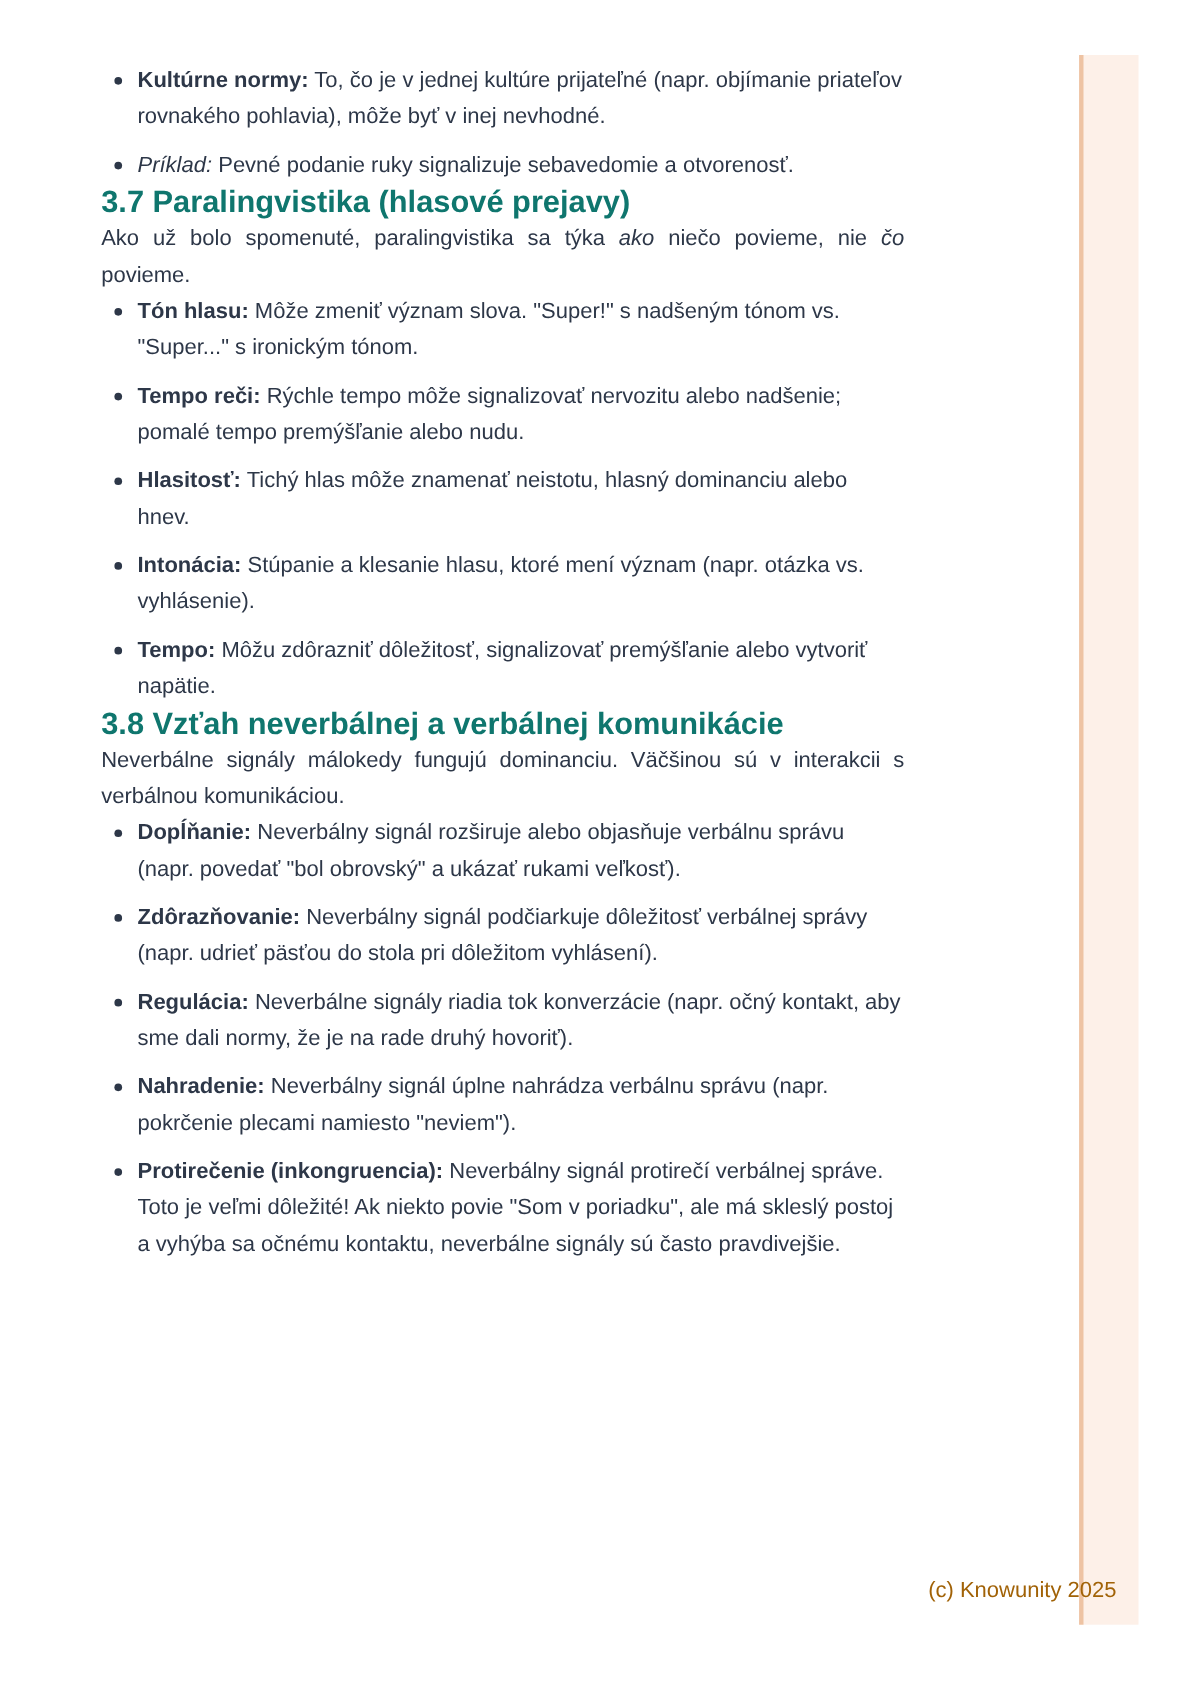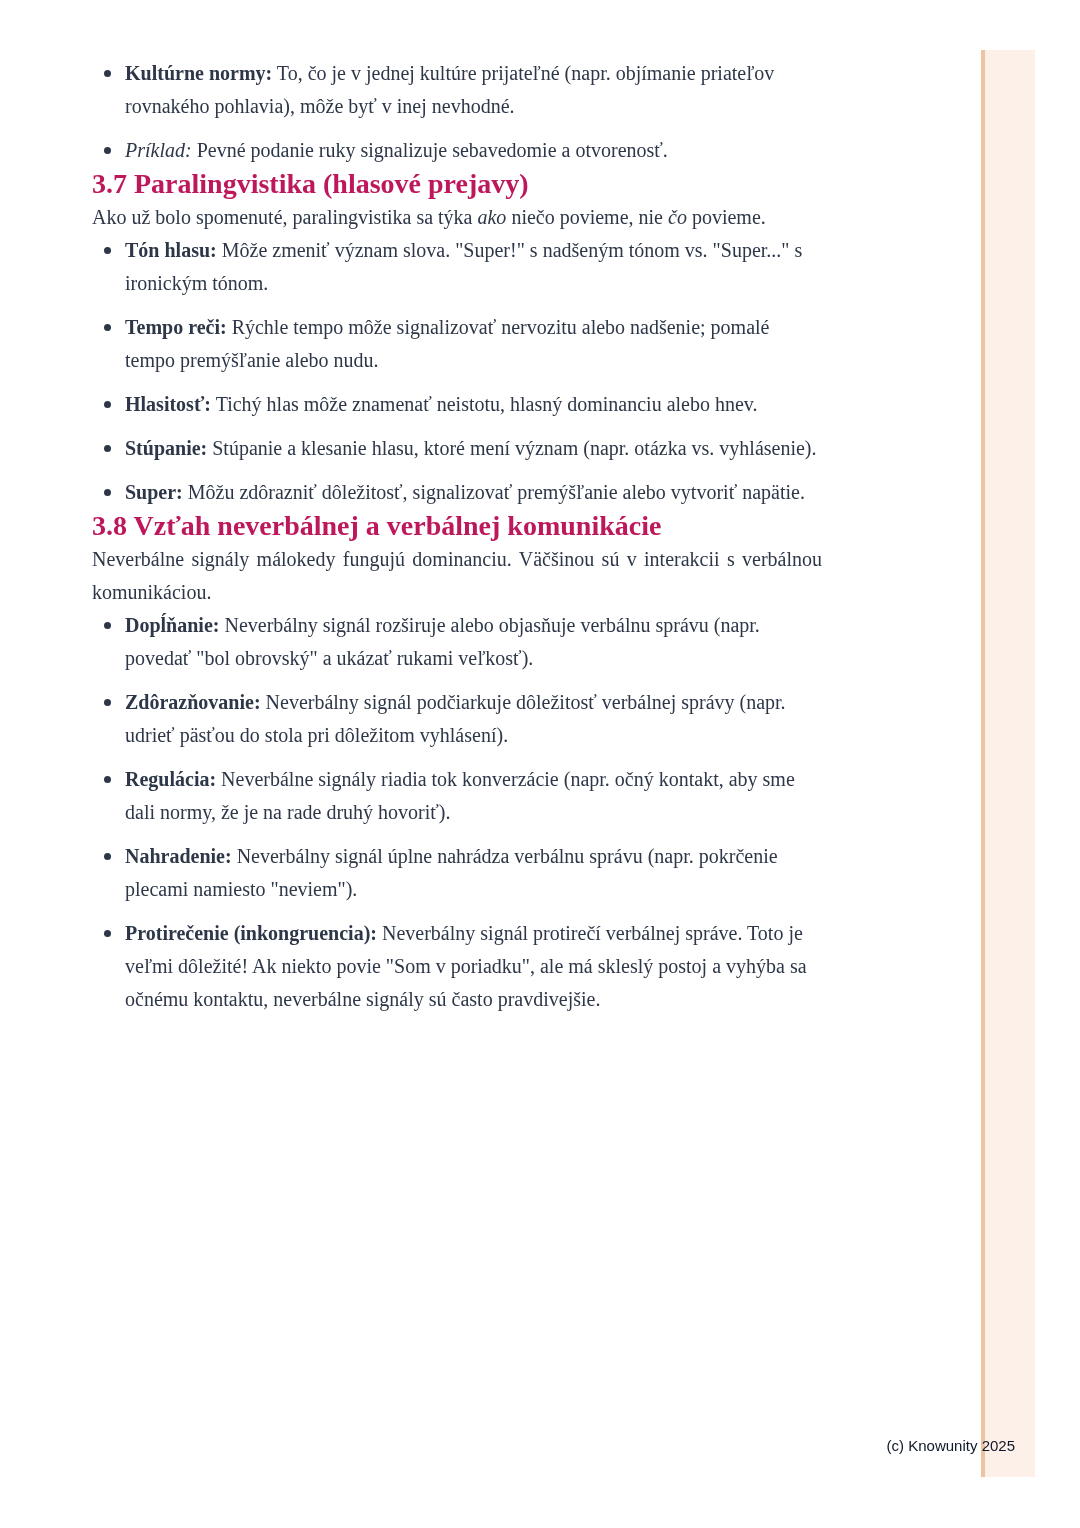--- a/index.html
+++ b/index.html
@@ -22,60 +22,59 @@
     border-left: 4px solid #eec3a3;
   }
   .content {
     position: absolute;
     left: 92px;
     top: 0;
     width: 730px;
     padding-top: 57px;
     font-size: 20px;
     line-height: 33px;
-    font-family: Liberation Serif, serif;
   }
   ul.blist { list-style: none; margin: 0; padding: 0; }
   ul.blist li { position: relative; padding-left: 33px; margin-bottom: 11px; }
   ul.blist li:last-child { margin-bottom: 0; }
   ul.blist li::before {
     content: "";
     position: absolute;
     left: 12px;
     top: 13px;
     width: 7px;
     height: 7px;
     border-radius: 50%;
     background: #2d3748;
   }
   strong.term { font-weight: bold; }
   em.term-italic { font-style: italic; font-weight: normal; }
   h2.section-heading {
     font-size: 28px;
     line-height: 34px;
     font-weight: bold;
-    color: #be185d;
+    color: #0f766e;
     margin: 0;
     letter-spacing: 0;
   }
   .h37 { margin-top: 31px; }
   .h38 { margin-top: 30px; }
   p.para { margin: 0; text-align: justify; }
   .p37 { margin-top: 23px; }
   .p38 { margin-top: 26px; }
   .ul37 { margin-top: 27px; }
   .ul38 { margin-top: 22px; }
   .intro-list { margin-top: 0; }
   .footer-credit {
     position: absolute;
     top: 1436px;
     right: 65px;
-    font-size: 15px;
+    font-size: 20px;
     line-height: 20px;
-    color: #0f172a;
+    color: #a16207;
     z-index: 2;
   }
 </style>
 </head>
 <body>
 
 <div class="page">
   <div class="side-stripe"></div>
 
   <div class="content">
@@ -102,25 +101,25 @@
       </li>
       <li>
         <strong class="term">Tempo reči:</strong>
         <span>Rýchle tempo môže signalizovať nervozitu alebo nadšenie; pomalé tempo premýšľanie alebo nudu.</span>
       </li>
       <li>
         <strong class="term">Hlasitosť:</strong>
         <span>Tichý hlas môže znamenať neistotu, hlasný dominanciu alebo hnev.</span>
       </li>
       <li>
-        <strong class="term">Stúpanie:</strong>
+        <strong class="term">Intonácia:</strong>
         <span>Stúpanie a klesanie hlasu, ktoré mení význam (napr. otázka vs. vyhlásenie).</span>
       </li>
       <li>
-        <strong class="term">Super:</strong>
+        <strong class="term">Tempo:</strong>
         <span>Môžu zdôrazniť dôležitosť, signalizovať premýšľanie alebo vytvoriť napätie.</span>
       </li>
     </ul>
 
     <h2 class="section-heading h38">3.8 Vzťah neverbálnej a verbálnej komunikácie</h2>
 
     <p class="para p38">Neverbálne signály málokedy fungujú dominanciu. Väčšinou sú v interakcii s verbálnou komunikáciou.</p>
 
     <ul class="blist ul38">
       <li>

